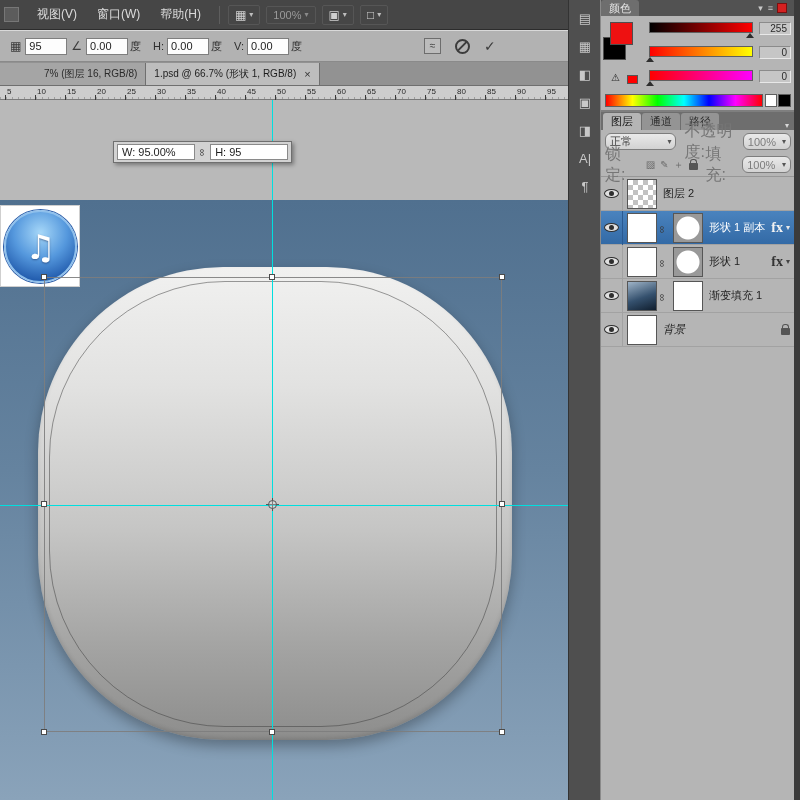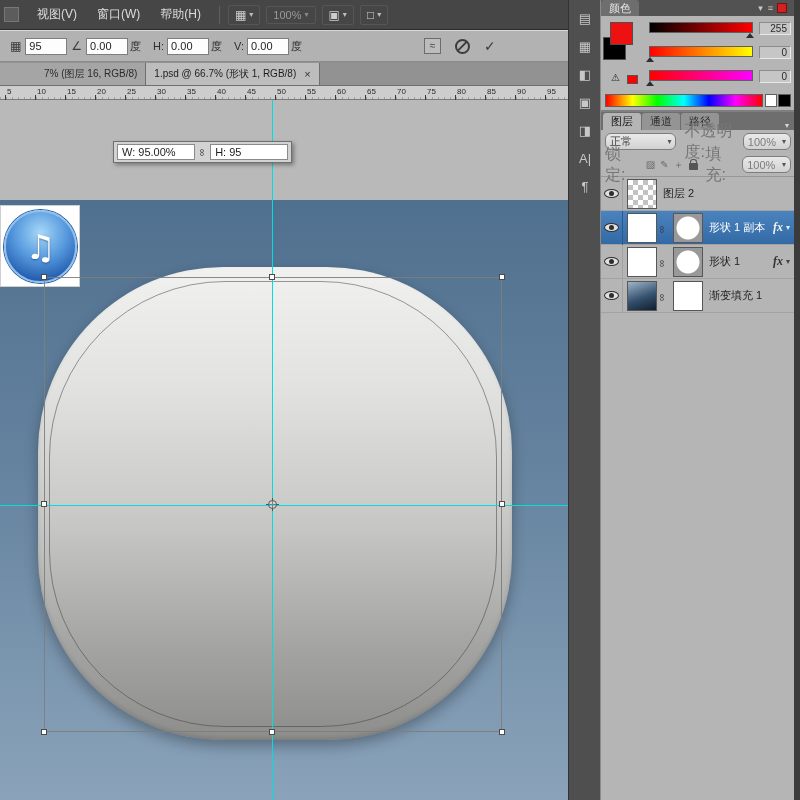--- a/index.html
+++ b/index.html
@@ -162,21 +162,21 @@
   .thumb-checker { background-color:#fff;
     background-image:linear-gradient(45deg,#c2c2c2 25%,transparent 25%,transparent 75%,#c2c2c2 75%),
                      linear-gradient(45deg,#c2c2c2 25%,transparent 25%,transparent 75%,#c2c2c2 75%);
     background-size:10px 10px; background-position:0 0,5px 5px; }
   .thumb-mask { background:radial-gradient(circle at 50% 50%, #fff 11px, #999 12px); }
   .thumb-gradient { background:linear-gradient(160deg,#9fb4c8 0%,#35516e 55%,#101e2e 100%); }
   .chain-cell { width:12px; text-align:center; flex:none; }
   .layer-name { font-size:11px; color:#1f1f1f; margin-left:6px; white-space:nowrap; }
   .layer-row.selected .layer-name { color:#fff; }
   .layer-right { margin-left:auto; display:flex; align-items:center; gap:3px; padding-right:5px; }
-  .fx-badge { font-size:12px; font-style:italic; font-weight:bold; color:#333;
+  .fx-badge { font-size:14px; font-weight:bold; color:#333;
     font-family:"Liberation Serif","DejaVu Serif",serif; }
   .layer-row.selected .fx-badge { color:#f2f2f2; }
   .fx-chev { font-size:8px; color:#444; }
   .layer-row.selected .fx-chev { color:#e8e8e8; }
   .name-italic { font-style:italic; }
 </style>
 </head>
 <body>
 
 <div id="app">
@@ -416,20 +416,30 @@
         <div class="layer-row">
           <div class="eye-cell">
               <div class="eye"></div>
             </div>
           <div class="thumb thumb-gradient"></div>
           <div class="chain-cell"><span class="chain-glyph">∞</span></div>
           <div class="thumb"></div>
           <span class="layer-name">渐变填充 1</span>
         </div>
 
+        <div class="layer-row">
+          <div class="eye-cell">
+              <div class="eye"></div>
+            </div>
+          <div class="thumb"></div>
+          <span class="layer-name name-italic">背景</span>
+          <div class="layer-right">
+            <span class="mini-lock"></span>
+          </div>
+        </div>
 
       </div>
     </div>
   </div>
 
   <div id="right-edge"></div>
 
 </div>
 
 </body></html>

